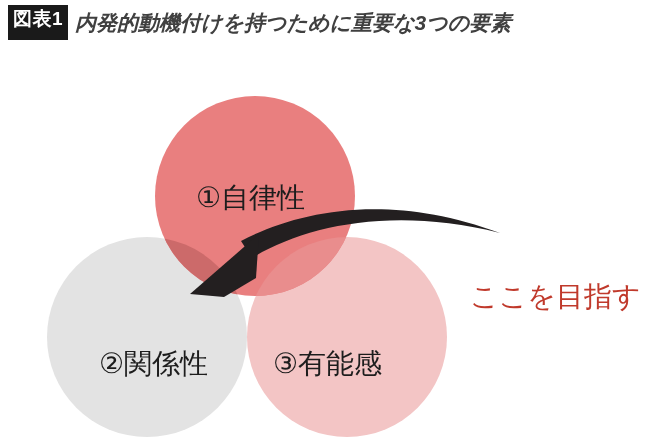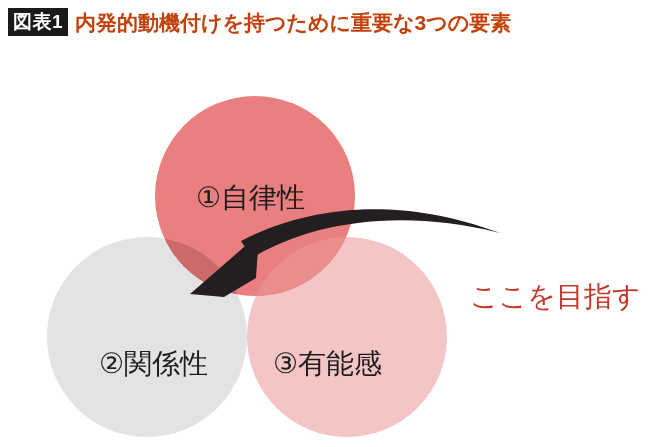--- a/index.html
+++ b/index.html
@@ -31,31 +31,32 @@
     padding-left: 8px;
     box-sizing: border-box;
   }
   #figure-badge {
     display: inline-block;
     background: #1a1a1a;
     color: #ffffff;
     font-size: 19px;
     font-weight: bold;
     line-height: 1;
-    padding: 4px 5px 5px 5px;
+    padding: 4px 5px 12px 5px;
     letter-spacing: 0.5px;
     white-space: nowrap;
   }
   #figure-title-text {
     margin-left: 7px;
-    color: #c2410c;
+    color: #404040;
     font-size: 21px;
     font-weight: bold;
     line-height: 1;
     white-space: nowrap;
+    font-style: italic;
   }
 
   
   #venn-stage {
     position: absolute;
     left: 0;
     top: 44px;
     width: 578px;
     height: 403px;
   }

